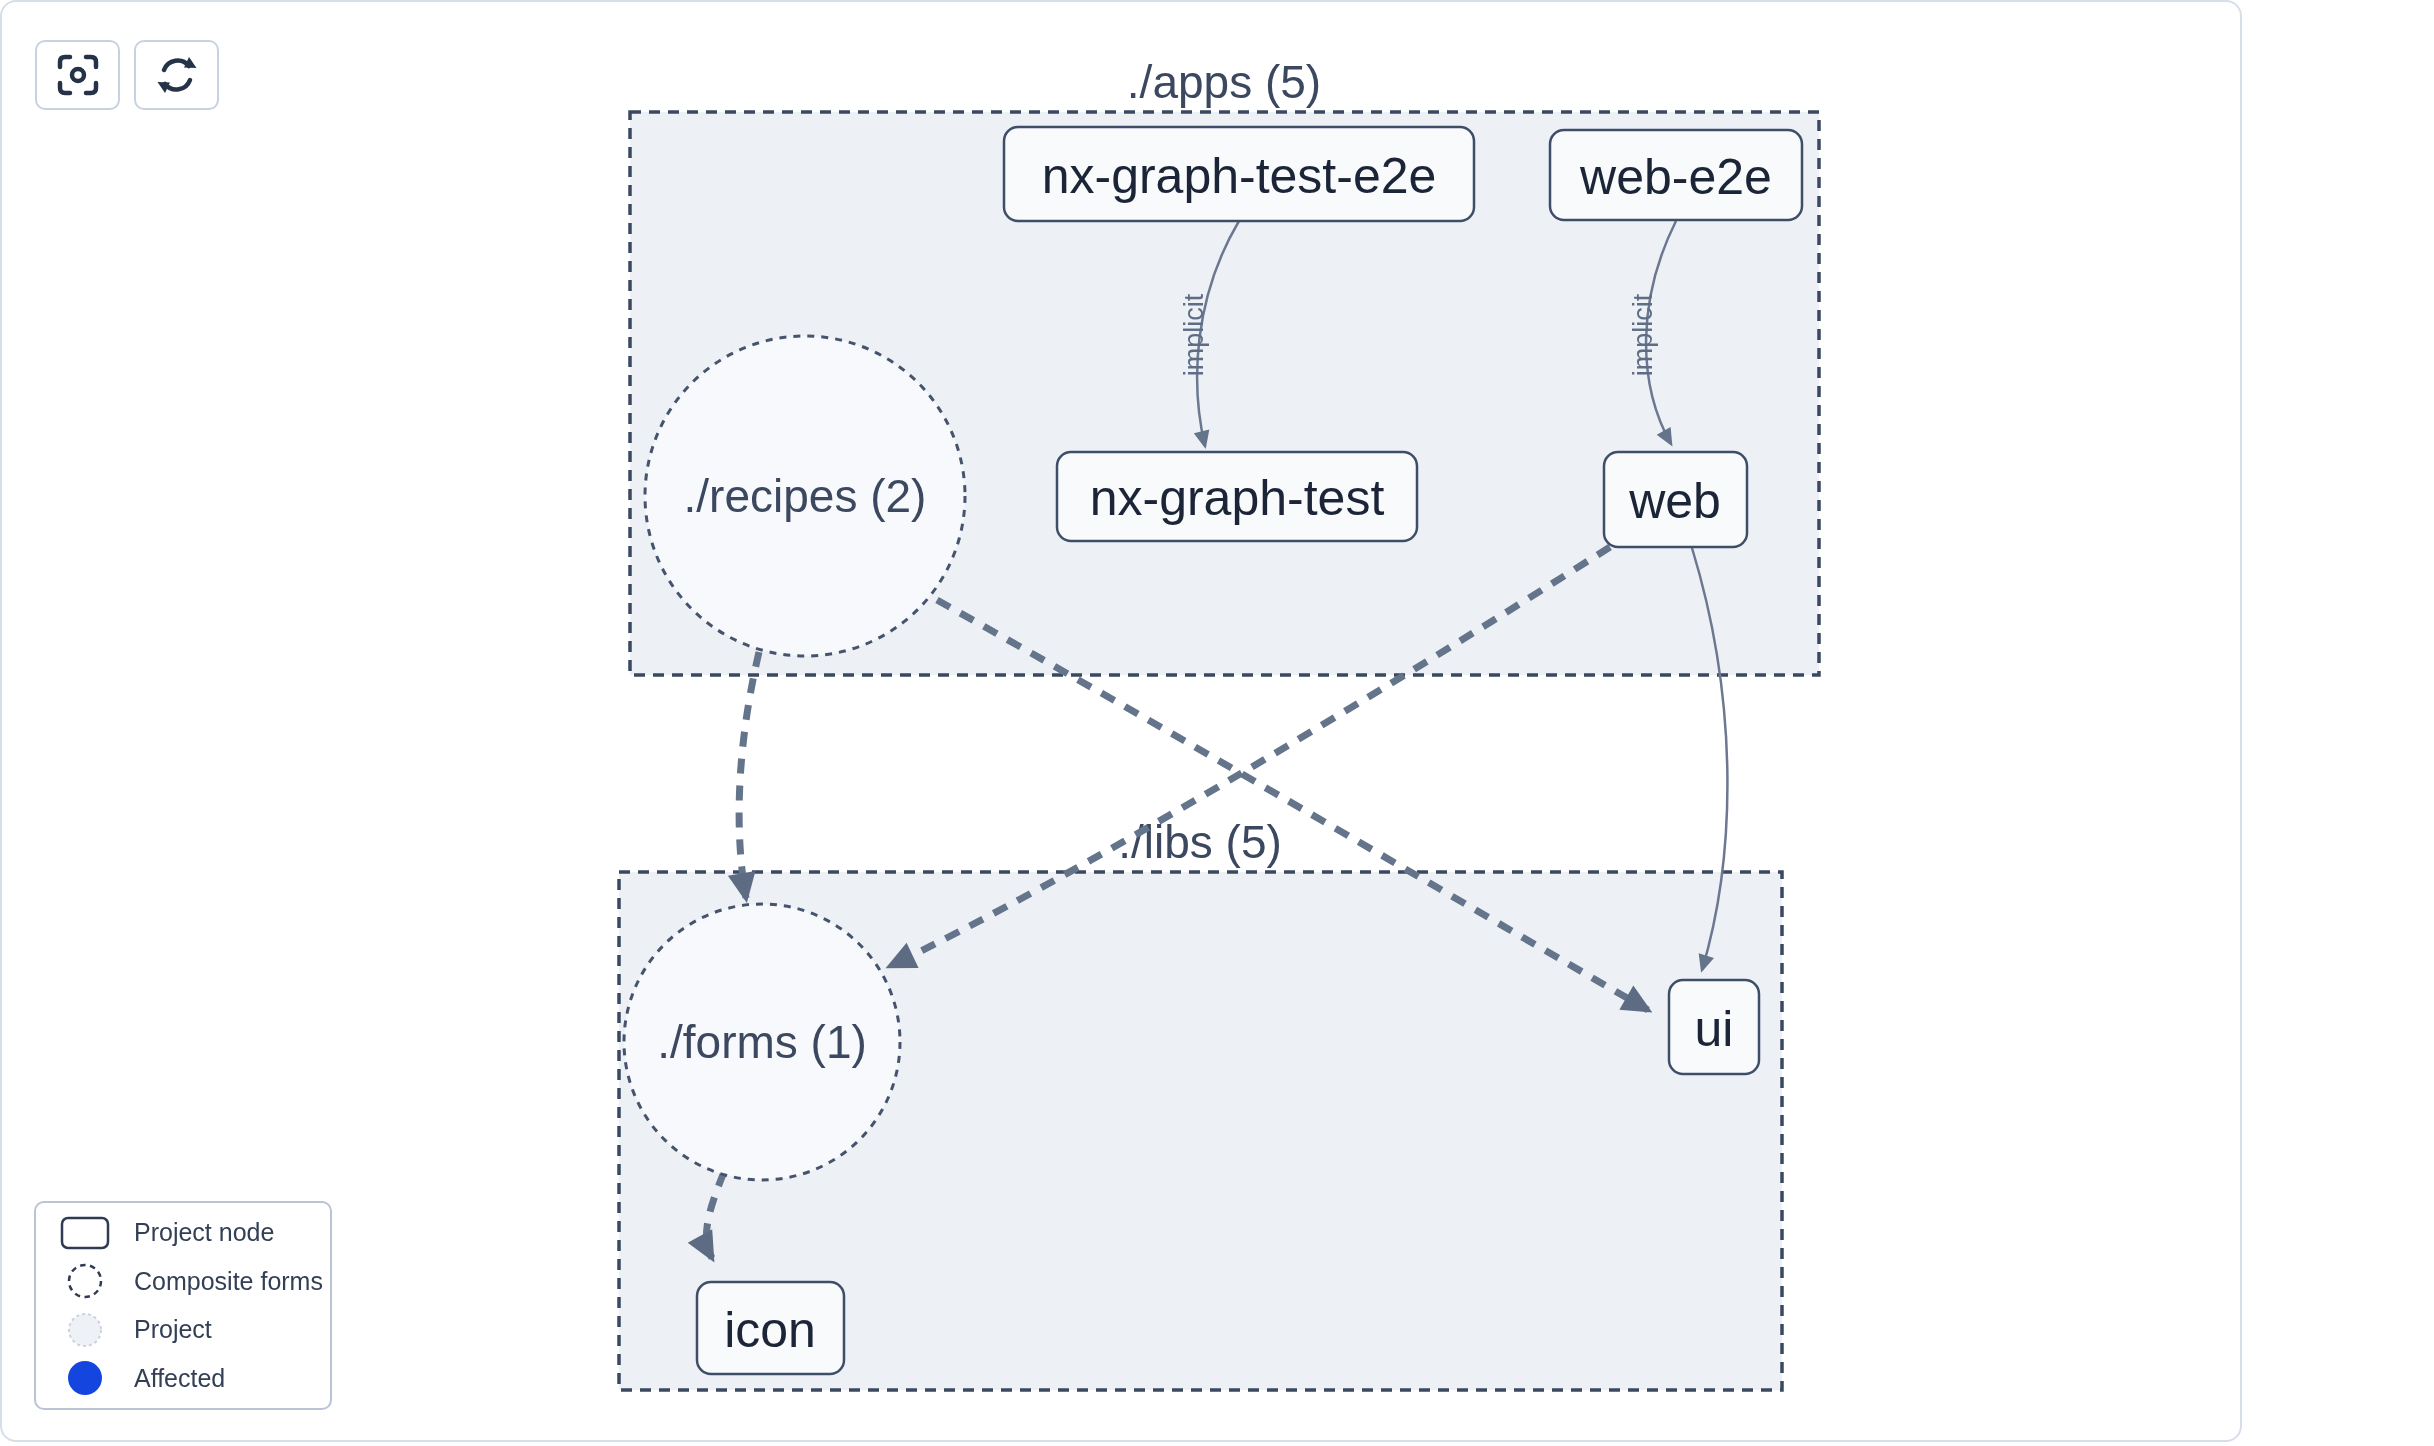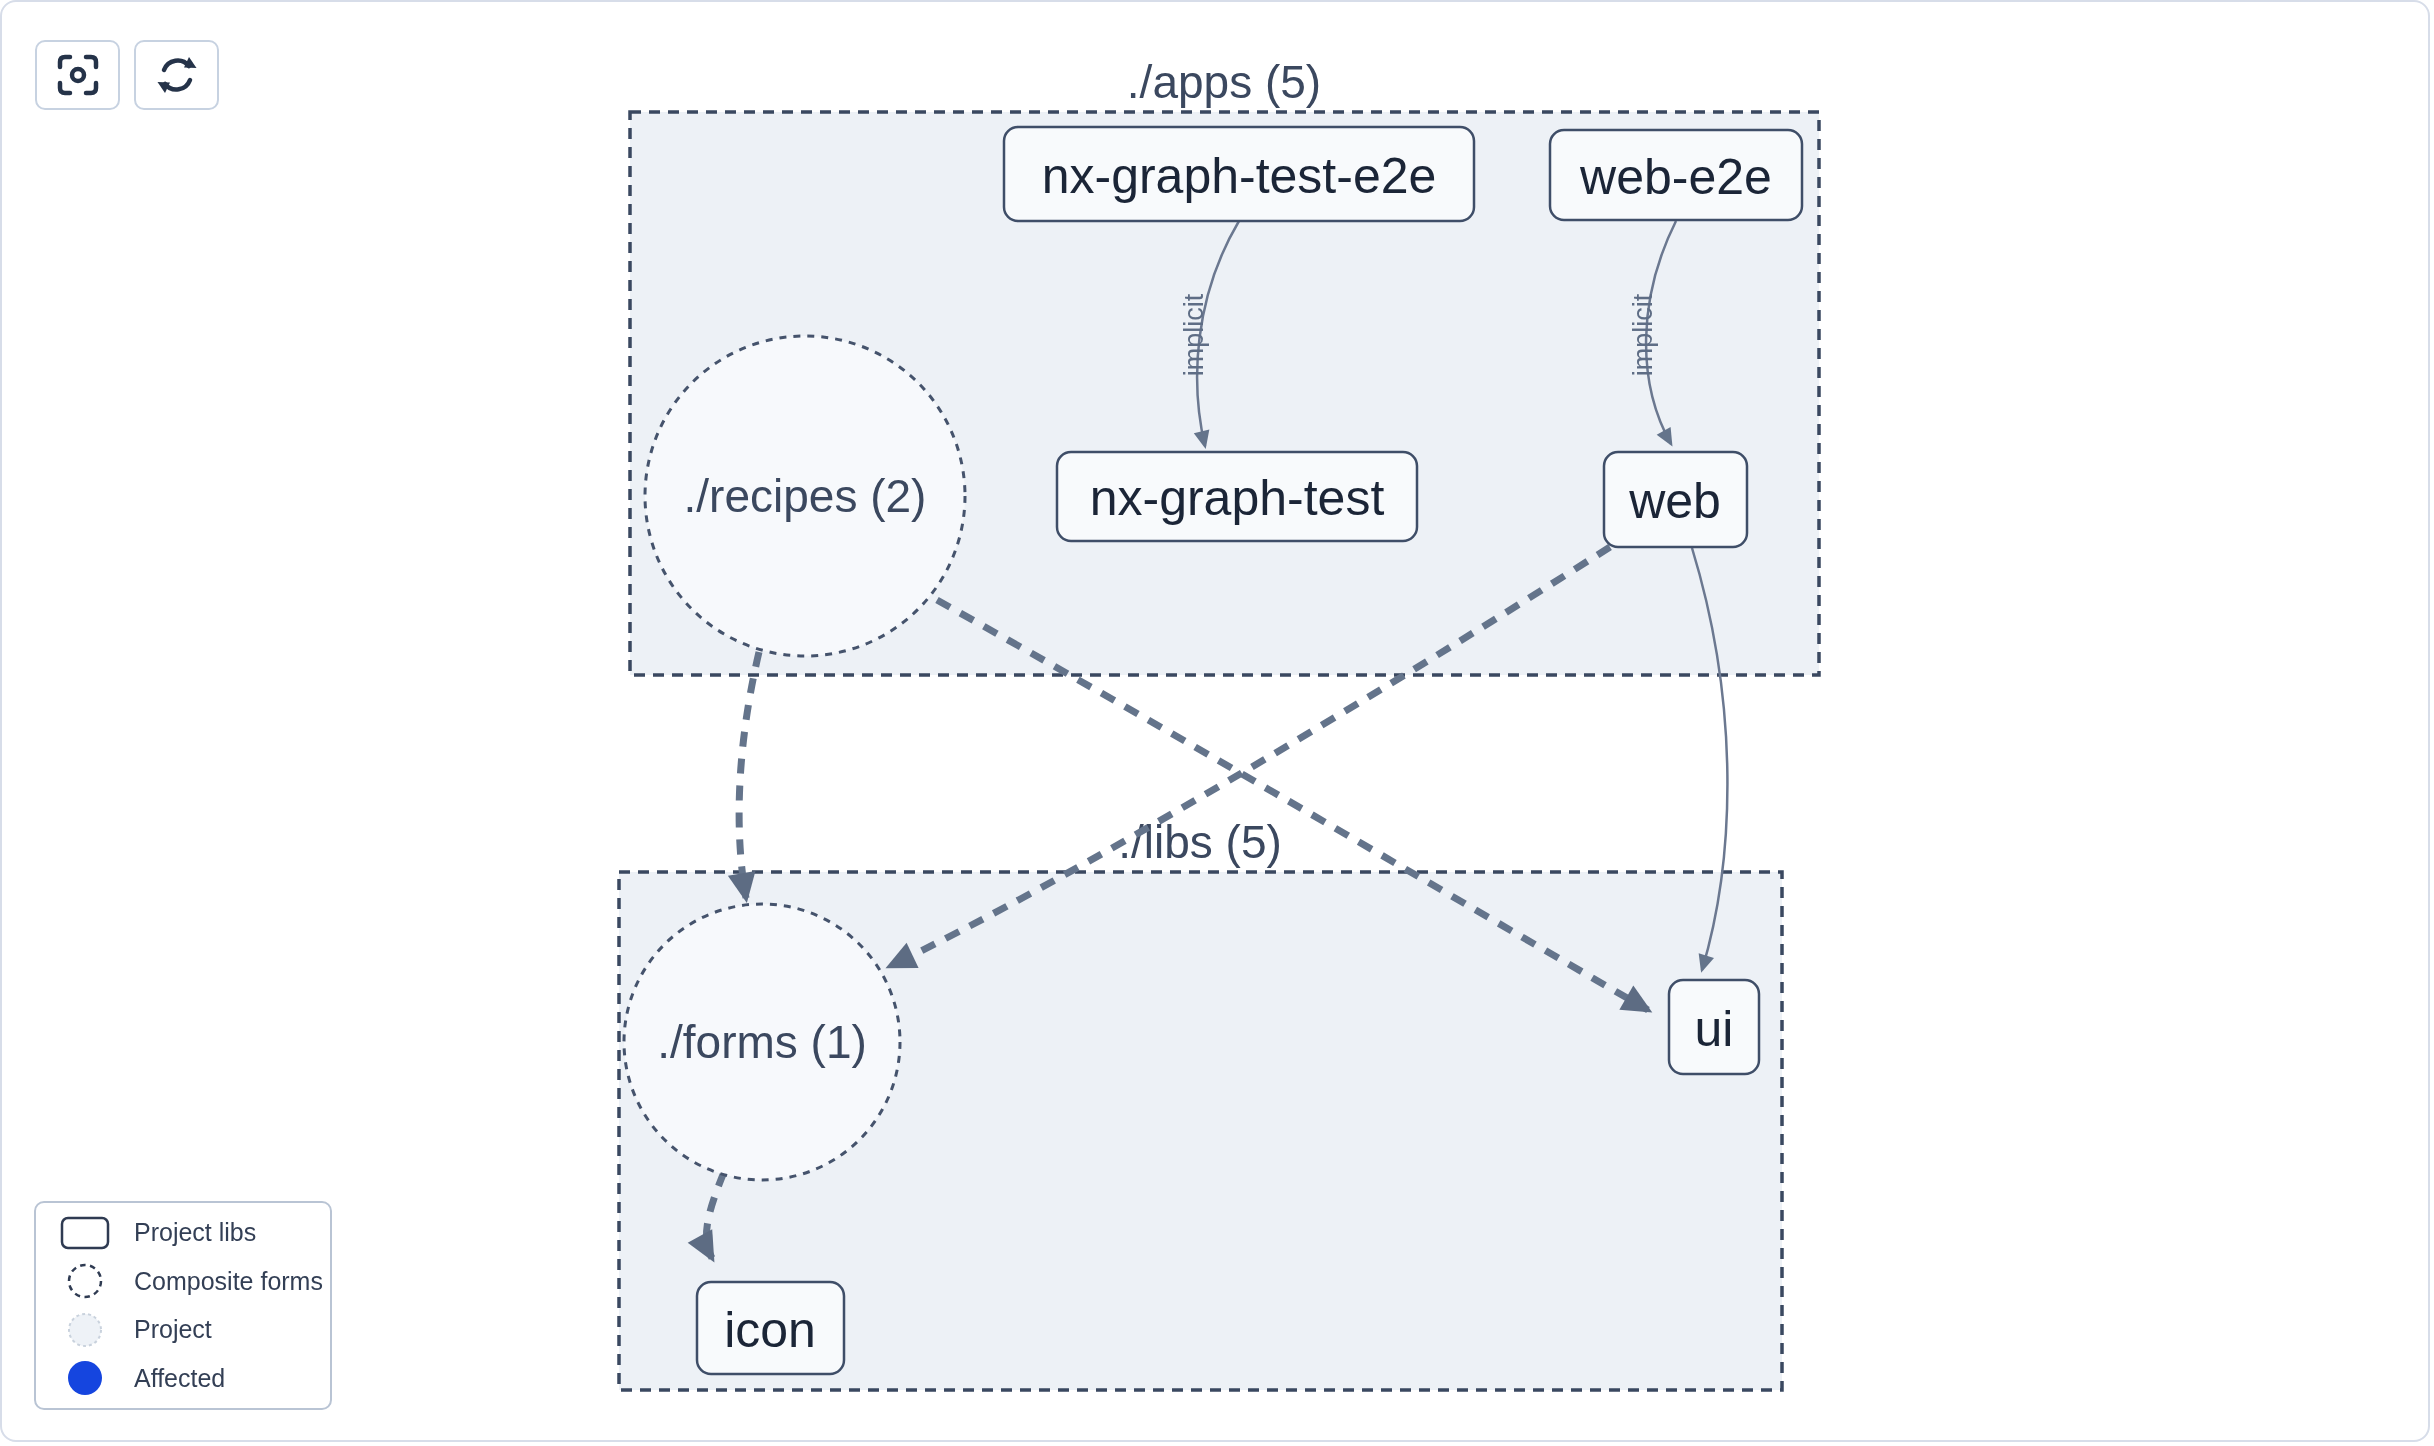--- a/index.html
+++ b/index.html
@@ -1,19 +1,19 @@
 <!DOCTYPE html>
 <html><head>
 <meta charset="utf-8">
 <style>
   html,body{margin:0;padding:0;background:#ffffff;}
   body{font-family:"Liberation Sans", sans-serif;}
   .app{
     position:relative;
-    width:2430px;height:1442px;
+    width:2242px;height:1442px;
     box-sizing:border-box;
     border:2px solid #d7dde9;
     border-radius:16px;
     background:#ffffff;
     overflow:hidden;
   }
   .graph-svg{position:absolute;left:0;top:0;width:2434px;height:1446px;}
   
   .toolbar{position:absolute;left:33px;top:38px;display:flex;gap:14px;z-index:5;}
   .tool-btn{
@@ -131,21 +131,21 @@
     <text transform="translate(1641,333) rotate(-90)" text-anchor="middle" dominant-baseline="central" class="edge-label">implicit</text>
   </svg>
 
   <div class="legend">
     <div class="legend-row">
       <span class="legend-swatch">
         <svg width="50" height="34" viewBox="0 0 50 34">
           <rect x="2" y="2" width="46" height="30" rx="6" fill="none" stroke="#2f3b52" stroke-width="2.5"></rect>
         </svg>
       </span>
-      <span class="legend-label">Project libs</span>
+      <span class="legend-label">Project node</span>
     </div>
     <div class="legend-row">
       <span class="legend-swatch">
         <svg width="38" height="38" viewBox="0 0 38 38">
           <circle cx="19" cy="19" r="16" fill="none" stroke="#2f3b52" stroke-width="2.5" stroke-dasharray="5.5 4.5"></circle>
         </svg>
       </span>
       <span class="legend-label">Composite forms</span>
     </div>
     <div class="legend-row">

